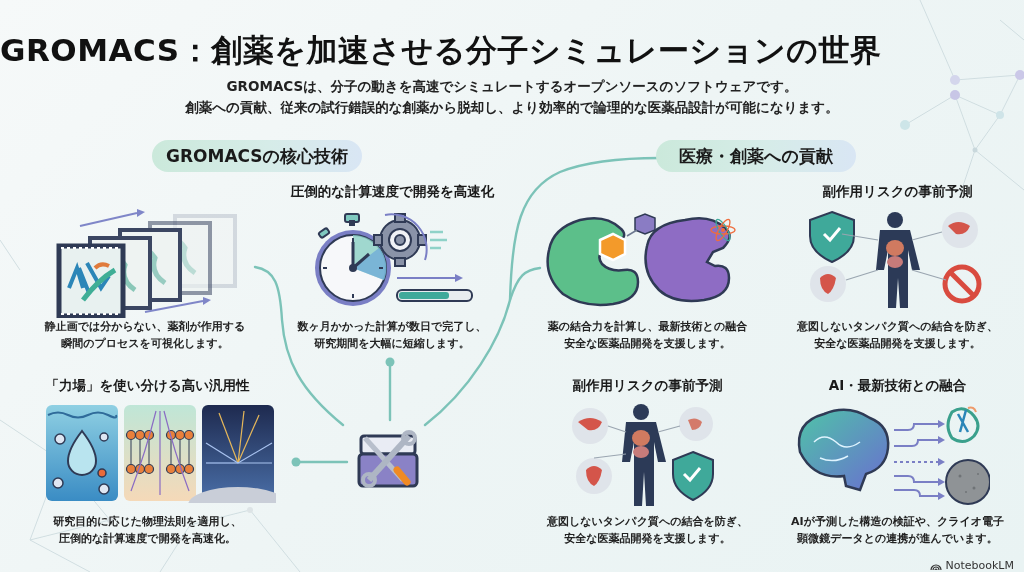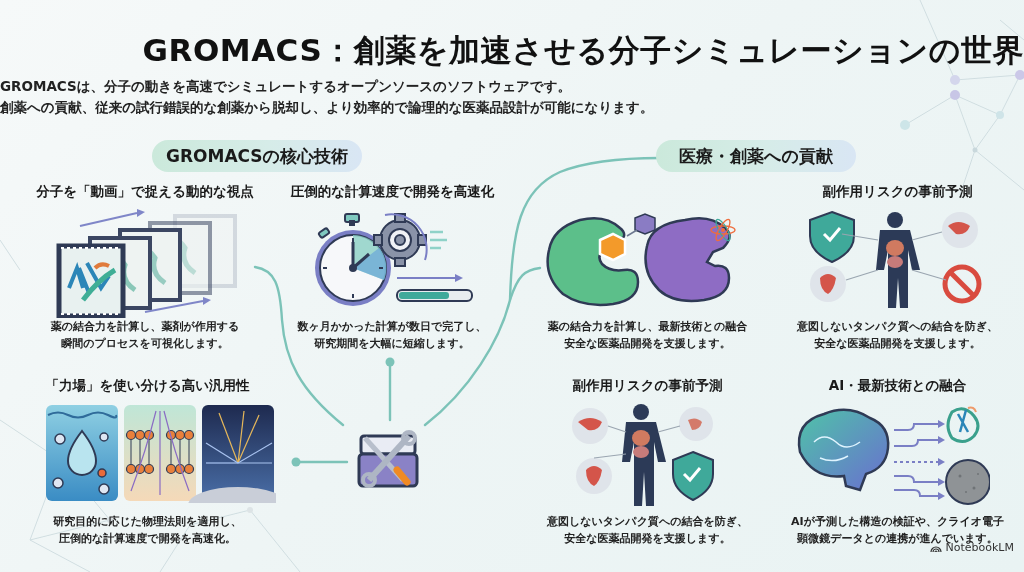--- a/index.html
+++ b/index.html
@@ -8,44 +8,44 @@
     font-family: "DejaVu Sans", "Liberation Sans", sans-serif;
     background: linear-gradient(135deg, #f6f9f9 0%, #eef5f5 50%, #e9f3f3 100%);
     color: #1d1d1d;
     position: relative;
   }
   .bg-net { position: absolute; inset: 0; z-index: 0; pointer-events: none; }
   .layer { position: absolute; inset: 0; z-index: 1; }
 
   .title {
     position: absolute; left: 0; right: 0; top: 30px;
-    text-align: right; font-weight: bold; font-size: 31px; letter-spacing: 0.5px;
+    text-align: left; font-weight: bold; font-size: 31px; letter-spacing: 0.5px;
     color: #111;
   }
   .subtitle {
     position: absolute; left: 0; right: 0; top: 76px;
-    font-size: 13.5px; font-weight: bold; line-height: 21px; color: #222;
+    text-align: center; font-size: 13.5px; font-weight: bold; line-height: 21px; color: #222;
   }
   .pill {
     position: absolute; height: 32px; border-radius: 16px;
     background: linear-gradient(90deg, #cbe9db 0%, #d6ece8 55%, #d9e6f4 100%);
     font-weight: bold; font-size: 17px; display: flex; align-items: center; justify-content: center;
     color: #1a1a1a;
   }
   .card-title {
     position: absolute; font-weight: bold; font-size: 13.5px; text-align: center; color: #1a1a1a;
     white-space: nowrap;
   }
   .card-desc {
     position: absolute; font-size: 11px; font-weight: bold; text-align: center; line-height: 17px; color: #222;
     white-space: nowrap;
   }
   .illus { position: absolute; }
   .brand {
-    position: absolute; right: 10px; bottom: 18px; font-size: 11px; color: #333;
+    position: absolute; right: 10px; bottom: 0; font-size: 11px; color: #333;
     display: flex; align-items: center; gap: 4px;
   }
 </style>
 </head>
 <body>
 
 <svg class="bg-net" width="1024" height="572" viewBox="0 0 1024 572">
   <g stroke="#c9d8dc" stroke-width="1" fill="none" opacity="0.8">
     <line x1="920" y1="0" x2="955" y2="80"></line>
       <line x1="955" y1="80" x2="1020" y2="75"></line>
@@ -99,21 +99,20 @@
 <div class="layer">
   <div class="title">GROMACS：創薬を加速させる分子シミュレーションの世界</div>
   <div class="subtitle">
     <div>GROMACSは、分子の動きを高速でシミュレートするオープンソースのソフトウェアです。</div>
     <div>創薬への貢献、従来の試行錯誤的な創薬から脱却し、より効率的で論理的な医薬品設計が可能になります。</div>
   </div>
 
   <div class="pill" style="left:656px; top:140px; width:200px;">医療・創薬への貢献</div>
   <div class="pill" style="left:152px; top:140px; width:210px;">GROMACSの核心技術</div>
 
-  <div class="card-title" style="left:20px; width:250px; top:183px;">分子を「動画」で捉える動的な視点</div>
   <svg class="illus" style="left:55px; top:208px;" width="185" height="110" viewBox="0 0 185 110">
     <line x1="25" y1="18" x2="82" y2="5" stroke="#7f86c8" stroke-width="2"></line>
     <polygon points="82,1 90,4 82,9" fill="#7f86c8"></polygon>
     <g opacity="0.35">
         <rect x="120" y="8" width="60" height="70" fill="#f0f3f3" stroke="#9aa2b3" stroke-width="4"></rect>
       </g>
     <g opacity="0.6">
         <rect x="95" y="15" width="60" height="70" fill="#eef3f2" stroke="#4b5670" stroke-width="4"></rect>
         <path d="M110 35 q10 -10 20 5 q-5 15 10 25" stroke="#5fb3a0" stroke-width="5" fill="none" opacity="0.6"></path>
       </g>
@@ -126,21 +125,21 @@
       <line x1="6" y1="40" x2="66" y2="40"></line>
         <line x1="6" y1="106" x2="66" y2="106"></line>
     </g>
     <path d="M14 80 l8 -20 l6 20 M24 60 l10 25 M32 55 l14 25 l8 -12" stroke="#2b86b8" stroke-width="4" fill="none"></path>
     <path d="M28 92 q15 -20 32 -30" stroke="#3fae96" stroke-width="5" fill="none"></path>
     <path d="M40 60 q6 -6 14 -2" stroke="#e07b3c" stroke-width="4" fill="none"></path>
     <line x1="90" y1="104" x2="148" y2="93" stroke="#7f86c8" stroke-width="2"></line>
     <polygon points="148,89 156,92 148,97" fill="#7f86c8"></polygon>
   </svg>
   <div class="card-desc" style="left:20px; width:250px; top:318px;">
-    <div>薬の結合力を計算し、薬剤が作用する</div>
+    <div>静止画では分からない、薬剤が作用する</div>
     <div>瞬間のプロセスを可視化します。</div>
   </div>
 
   <div class="card-title" style="left:280px; width:225px; top:183px;">圧倒的な計算速度で開発を高速化</div>
   <svg class="illus" style="left:315px; top:210px;" width="170" height="100" viewBox="0 0 170 100">
     <rect x="30" y="4" width="14" height="8" rx="2" fill="#7fc9c0" stroke="#2f3a55" stroke-width="2"></rect>
     <rect x="34" y="10" width="6" height="6" fill="#2f3a55"></rect>
     <rect x="4" y="20" width="10" height="6" rx="2" fill="#7fc9c0" stroke="#2f3a55" stroke-width="2" transform="rotate(-35 9 23)"></rect>
     <circle cx="38" cy="58" r="38" fill="#7a7fc5"></circle>
     <circle cx="38" cy="58" r="33" fill="#f7f8fa" stroke="#2f3a55" stroke-width="2"></circle>

